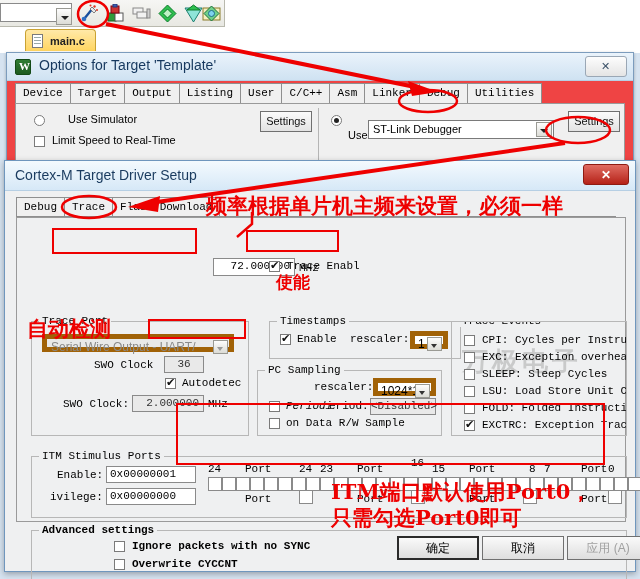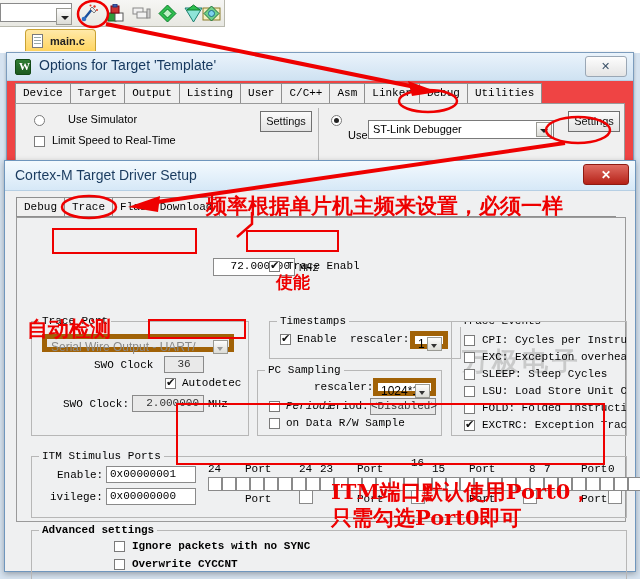--- a/index.html
+++ b/index.html
@@ -375,20 +375,25 @@
 
       <div class="group" style="left:14px; top:312px; width:596px; height:50px;font-weight:bold;">
         <span class="gtitle">Advanced settings</span>
         <span class="chk" style="left:82px; top:10px;"></span>
         <span class="lbl mono" style="left:100px; top:9px;">Ignore packets with no SYNC</span>
         <span class="chk" style="left:82px; top:28px;"></span>
         <span class="lbl mono" style="left:100px; top:27px;">Overwrite CYCCNT</span>
       </div>
     </div>
 
+    <div id="cm-btnbar">
+      <div class="dlgbtn def" style="left:381px;">确定</div>
+      <div class="dlgbtn" style="left:466px;">取消</div>
+      <div class="dlgbtn dis" style="left:551px;">应用 (A)</div>
+    </div>
   </div>
 </div>
 
 <div id="overlay">
   <svg width="640" height="579" style="position:absolute;left:0;top:0;">
 
     <ellipse cx="93" cy="14" rx="15" ry="13" fill="none" stroke="#ee0000" stroke-width="2.5"></ellipse>
 
     <line x1="106" y1="24" x2="420" y2="88" stroke="#ee0000" stroke-width="4"></line>
     <polygon points="438,92 408,81 412,96" fill="#ee0000"></polygon>

